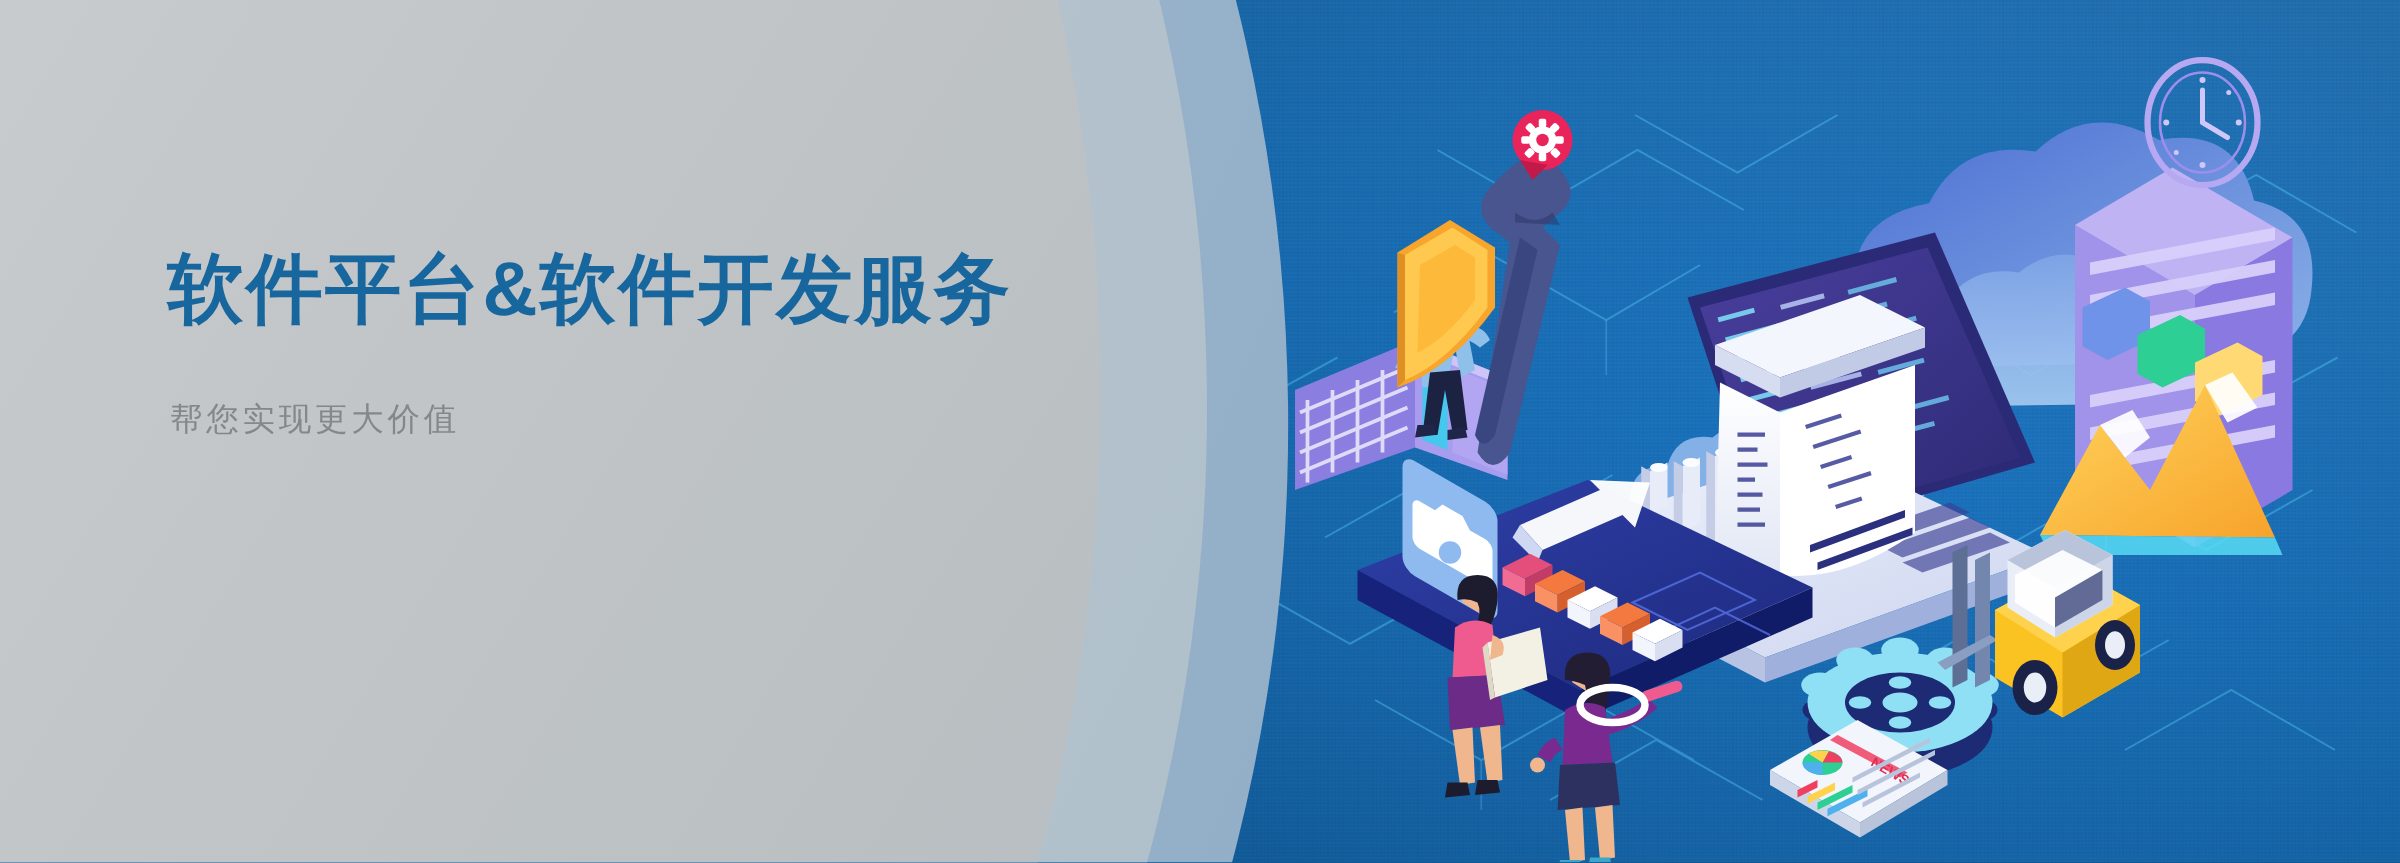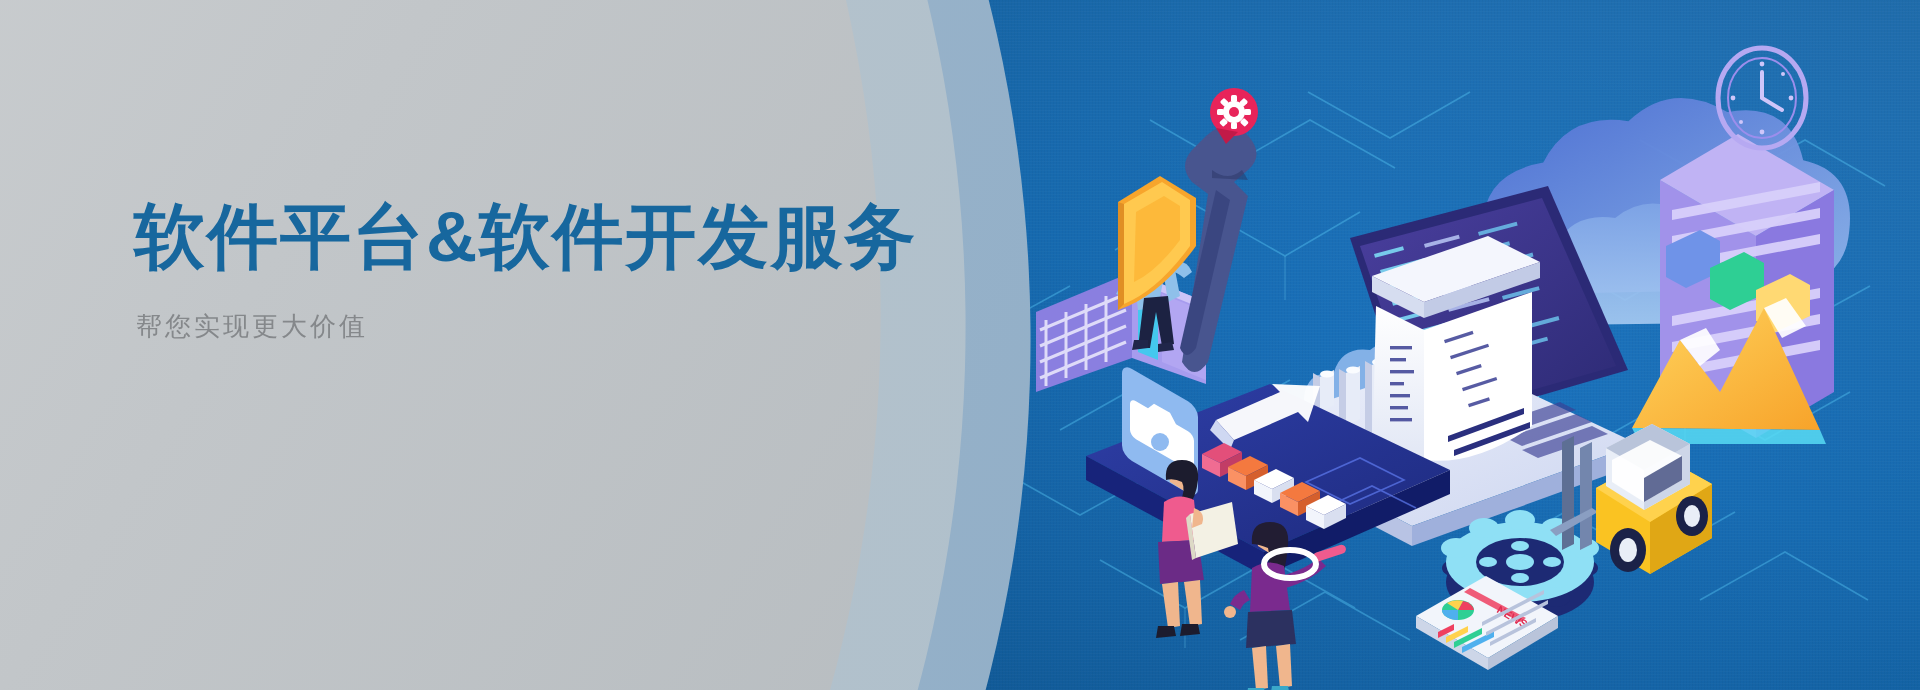--- a/index.html
+++ b/index.html
@@ -47,25 +47,25 @@
   }
   .sw-c{ 
     width:1960px;height:2380px;left:-1080px;top:-900px;
     background:linear-gradient(125deg,#d8dadb 0%,#cfd2d4 30%,#c2c6c9 60%,#b3b9bd 100%);
     transform:rotate(-3deg);
   }
 
   
   .copy{position:absolute;left:134px;top:196px;width:760px;}
   .title{
-    font-size:71px;font-weight:700;color:#17679e;
+    font-size:61px;font-weight:700;color:#17679e;
     letter-spacing:2px;line-height:1.15;margin:0;white-space:nowrap;
   }
   .subtitle{
-    margin:31px 0 0 2px;font-size:26px;font-weight:400;color:#85888b;letter-spacing:3px;
+    margin:52px 0 0 2px;font-size:26px;font-weight:400;color:#85888b;letter-spacing:3px;
   }
 
   
   .illus{position:absolute;left:1020px;top:40px;width:900px;height:650px;}
   .iso{position:absolute;inset:0;}
 
   
   .circuit{position:absolute;inset:0;opacity:.55;}
 </style>
 </head>

